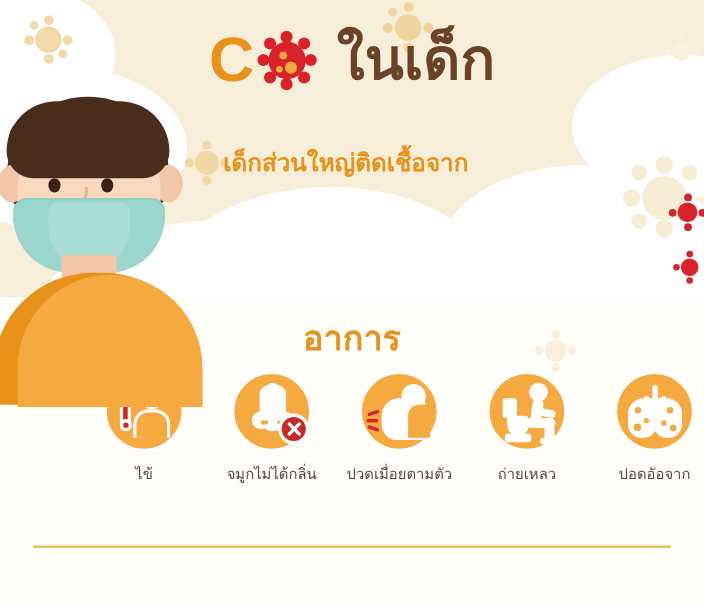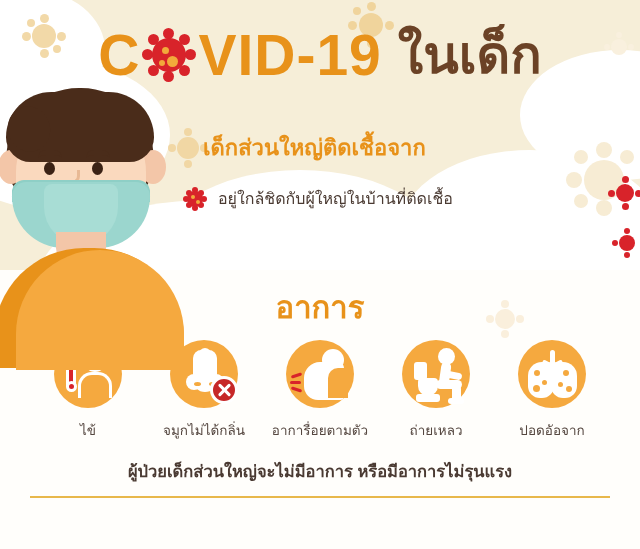--- a/index.html
+++ b/index.html
@@ -118,21 +118,21 @@
   .mini-virus .mdot { position:absolute; width:4px; height:4px; background:#F2A93B;
     border-radius:50%; z-index:3; }
 
   
   .sym-title {
     position:absolute; left:0; top:282px; width:640px; text-align:center;
     font-size:31px; font-weight:bold; color:#E8921A; z-index:5;
   }
   .sym-row {
     position:absolute; left:0; top:340px; width:640px; height:110px;
-    display:flex; justify-content:center; gap:26px; z-index:5;
+    display:flex; justify-content:flex-end; gap:26px; z-index:5;
   }
   .sym { width:90px; display:flex; flex-direction:column; align-items:center; }
   .sym-circle {
     width:68px; height:68px; border-radius:50%; background:#F5A93F;
     position:relative; overflow:visible;
   }
   .sym-label {
     margin-top:11px; font-size:13.5px; color:#554740; white-space:nowrap;
     text-align:center;
   }
@@ -334,21 +334,20 @@
         <span class="sp" style="left:5px;top:36px;"></span>
         <span class="sp" style="left:36px;top:36px;"></span>
         <span class="bar" style="left:24px;top:2px;width:4px;height:12px;"></span>
         <span class="bar" style="left:24px;top:38px;width:4px;height:12px;"></span>
         <span class="bar" style="left:2px;top:24px;width:12px;height:4px;"></span>
         <span class="bar" style="left:38px;top:24px;width:12px;height:4px;"></span>
         <span class="dot" style="left:19px;top:18px;width:7px;height:7px;"></span>
         <span class="dot" style="left:24px;top:27px;width:11px;height:11px;"></span>
         <span class="dot" style="left:16px;top:31px;width:6px;height:6px;"></span>
       </span>
-      <span>VID-19</span>
     </span>
     <span class="t-thai">ในเด็ก</span>
   </div>
 
   <div class="boy">
     <div class="hair-back"></div>
     <div class="ear ear-l"></div>
     <div class="ear ear-r"></div>
     <div class="face"></div>
     <div class="hair-front"></div>
@@ -362,36 +361,20 @@
     <div class="mask"></div>
     <div class="mask-fold"></div>
     <div class="neck"></div>
     <div class="shirt-dark"></div>
     <div class="shirt-light"></div>
   </div>
 
   <div class="subhead">เด็กส่วนใหญ่ติดเชื้อจาก</div>
 
   <div class="bullets">
-    <div class="bullet">
-      <span class="mini-virus">
-        <span class="mcore"></span>
-        <span class="msp" style="left:9px;top:0;"></span>
-        <span class="msp" style="left:9px;top:18px;"></span>
-        <span class="msp" style="left:0;top:9px;"></span>
-        <span class="msp" style="left:18px;top:9px;"></span>
-        <span class="msp" style="left:3px;top:3px;"></span>
-        <span class="msp" style="left:15px;top:3px;"></span>
-        <span class="msp" style="left:3px;top:15px;"></span>
-        <span class="msp" style="left:15px;top:15px;"></span>
-        <span class="mdot" style="left:8px;top:8px;"></span>
-        <span class="mdot" style="left:13px;top:13px;"></span>
-      </span>
-      <span class="bullet-text">อยู่ใกล้ชิดกับผู้ใหญ่ในบ้านที่ติดเชื้อ</span>
-    </div>
   </div>
 
   <div class="sym-title">อาการ</div>
 
   <div class="sym-row">
 
     <div class="sym">
       <div class="sym-circle">
         <span class="fv-head"></span>
         <span class="fv-eye fv-eye-l"></span>
@@ -421,21 +404,21 @@
 
     <div class="sym">
       <div class="sym-circle">
         <span class="ba-head"></span>
         <span class="ba-torso"></span>
         <span class="ba-arm"></span>
         <span class="ba-ray ba-r1"></span>
         <span class="ba-ray ba-r2"></span>
         <span class="ba-ray ba-r3"></span>
       </div>
-      <div class="sym-label">อาการื่อยตามตัว</div>
+      <div class="sym-label">ปวดเมื่อยตามตัว</div>
     </div>
 
     <div class="sym">
       <div class="sym-circle">
         <span class="tl-tank"></span>
         <span class="tl-bowl"></span>
         <span class="tl-base"></span>
         <span class="tl-head"></span>
         <span class="tl-back"></span>
         <span class="tl-arm"></span>
@@ -458,16 +441,15 @@
         <span class="lg-sp" style="left:15px;top:45px;width:7px;height:7px;"></span>
         <span class="lg-sp" style="left:45px;top:30px;width:6px;height:6px;"></span>
         <span class="lg-sp" style="left:40px;top:42px;width:5px;height:5px;"></span>
         <span class="lg-sp" style="left:48px;top:46px;width:6px;height:6px;"></span>
       </div>
       <div class="sym-label">ปอดอัอจาก</div>
     </div>
 
   </div>
 
-  <div class="foot-main">ผู้ป่วยเด็กส่วนใหญ่จะไม่มีอาการ หรือมีอาการไม่รุนแรง</div>
   <div class="divider"></div>
 
 </div>
 
 </body></html>

